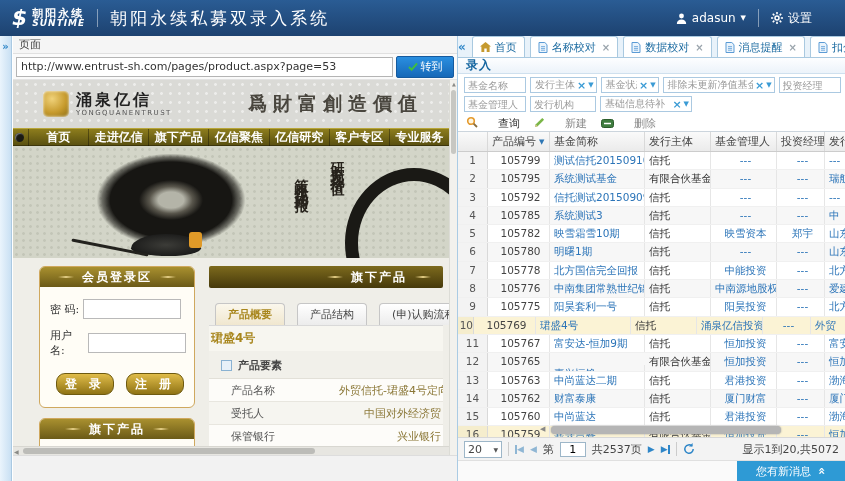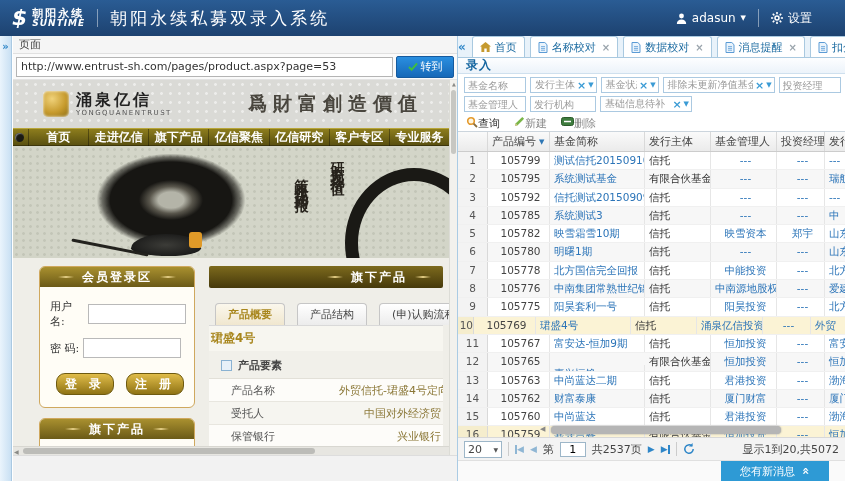--- a/index.html
+++ b/index.html
@@ -129,21 +129,21 @@
   .filters{flex:none;padding:3px 6px 0;}
   .frow{display:flex;gap:4px;margin-bottom:3px;}
   .f-text{height:16px;border:1px solid #abc9e1;font-size:10px;padding:0 3px;color:#333;box-sizing:border-box;font-family:inherit;}
   .f-text::placeholder{color:#9a9a9a;}
   .f-combo{height:16px;border:1px solid #abc9e1;display:flex;align-items:center;padding:0 2px;gap:2px;
       box-sizing:border-box;cursor:pointer;}
   .cb-lbl{flex:1;color:#9a9a9a;font-size:10px;padding-left:2px;white-space:nowrap;overflow:hidden;}
   .cb-x{color:#3a9bd5;font-size:11px;font-weight:bold;line-height:1;}
   .cb-caret{color:#3a9bd5;font-size:7px;line-height:1;}
   .ws-toolbar{height:16px;flex:none;display:flex;gap:14px;padding:0 8px;align-items:center;}
-  .tb-btn{display:flex;gap:0;align-items:flex-start;font-size:11px;cursor:pointer;color:#888;}
+  .tb-btn{display:flex;gap:20px;align-items:flex-end;font-size:11px;cursor:pointer;color:#888;}
   .tb-btn:first-child{color:#333;}
   .grid{flex:1;position:relative;border-top:1px solid #ccd5dd;overflow:hidden;}
   .thead{display:flex;height:19px;background:linear-gradient(#fafafa,#ebebeb);border-bottom:1px solid #ccc;
       font-size:11px;color:#444;}
   .th{display:flex;align-items:center;padding-left:4px;border-right:1px solid #d9d9d9;box-sizing:border-box;
       overflow:hidden;white-space:nowrap;flex:none;cursor:pointer;}
   .th0{justify-content:center;padding:0;}
   .sort{color:#2e77b5;font-size:7px;margin-left:3px;}
   .tr{display:flex;height:18.3px;border-bottom:1px solid #f0f0f0;box-sizing:border-box;cursor:pointer;background:#fff;}
   .tr.alt{background:#f7f7f7;}
@@ -166,21 +166,21 @@
       justify-content:space-between;padding:0 3px;box-sizing:border-box;cursor:pointer;}
   .pg-caret{font-size:6px;color:#555;}
   .pg-sep{width:1px;height:14px;background:#ccc;}
   .pg-ico{display:flex;align-items:center;font-size:9px;cursor:pointer;}
   .pg-first,.pg-prev{color:#8fb6d4;}
   .pg-next,.pg-last{color:#2e86c8;}
   .pgbar{width:2px;height:9px;background:currentColor;}
   .pg-input{width:26px;height:15px;border:1px solid #9db6c8;text-align:center;font-size:11px;box-sizing:border-box;font-family:inherit;}
   .pg-info{margin-left:auto;white-space:nowrap;}
   .ws-footer{height:21px;flex:none;background:#fafafa;border-top:1px solid #e0e0e0;position:relative;box-sizing:border-box;}
-  .msg-bar{position:absolute;right:16px;top:0;bottom:0;width:108px;background:#2e9ad5;color:#fff;font-size:11px;
+  .msg-bar{position:absolute;right:0;top:0;bottom:0;width:108px;background:#2e9ad5;color:#fff;font-size:11px;
       display:flex;align-items:center;justify-content:center;gap:7px;cursor:pointer;}
   .msg-up{display:inline-block;transform:rotate(90deg);font-weight:bold;font-size:12px;line-height:1;}
 </style>
 </head>
 <body>
 
 <div id="app">
 
   <header id="topbar">
     <div class="logo">
@@ -271,25 +271,25 @@
       <div class="s-content">
         <aside class="s-side">
           <div class="gbox">
             <div class="gold-hdr">
               <span class="orn"></span>
               <span>会员登录区</span>
               <span class="orn"></span>
             </div>
             <div class="login-body">
               <div class="lrow">
-                <span>用户名:</span>
+                <span>密 码:</span>
                 <input style="">
               </div>
               <div class="lrow">
-                <span>密 码:</span>
+                <span>用户名:</span>
                 <input style="">
               </div>
             </div>
             <div class="lbtns">
               <div class="gbtn">登 录</div>
               <div class="gbtn">注 册</div>
             </div>
           </div>
           <div class="gbox tree-box">
             <div class="gold-hdr">

